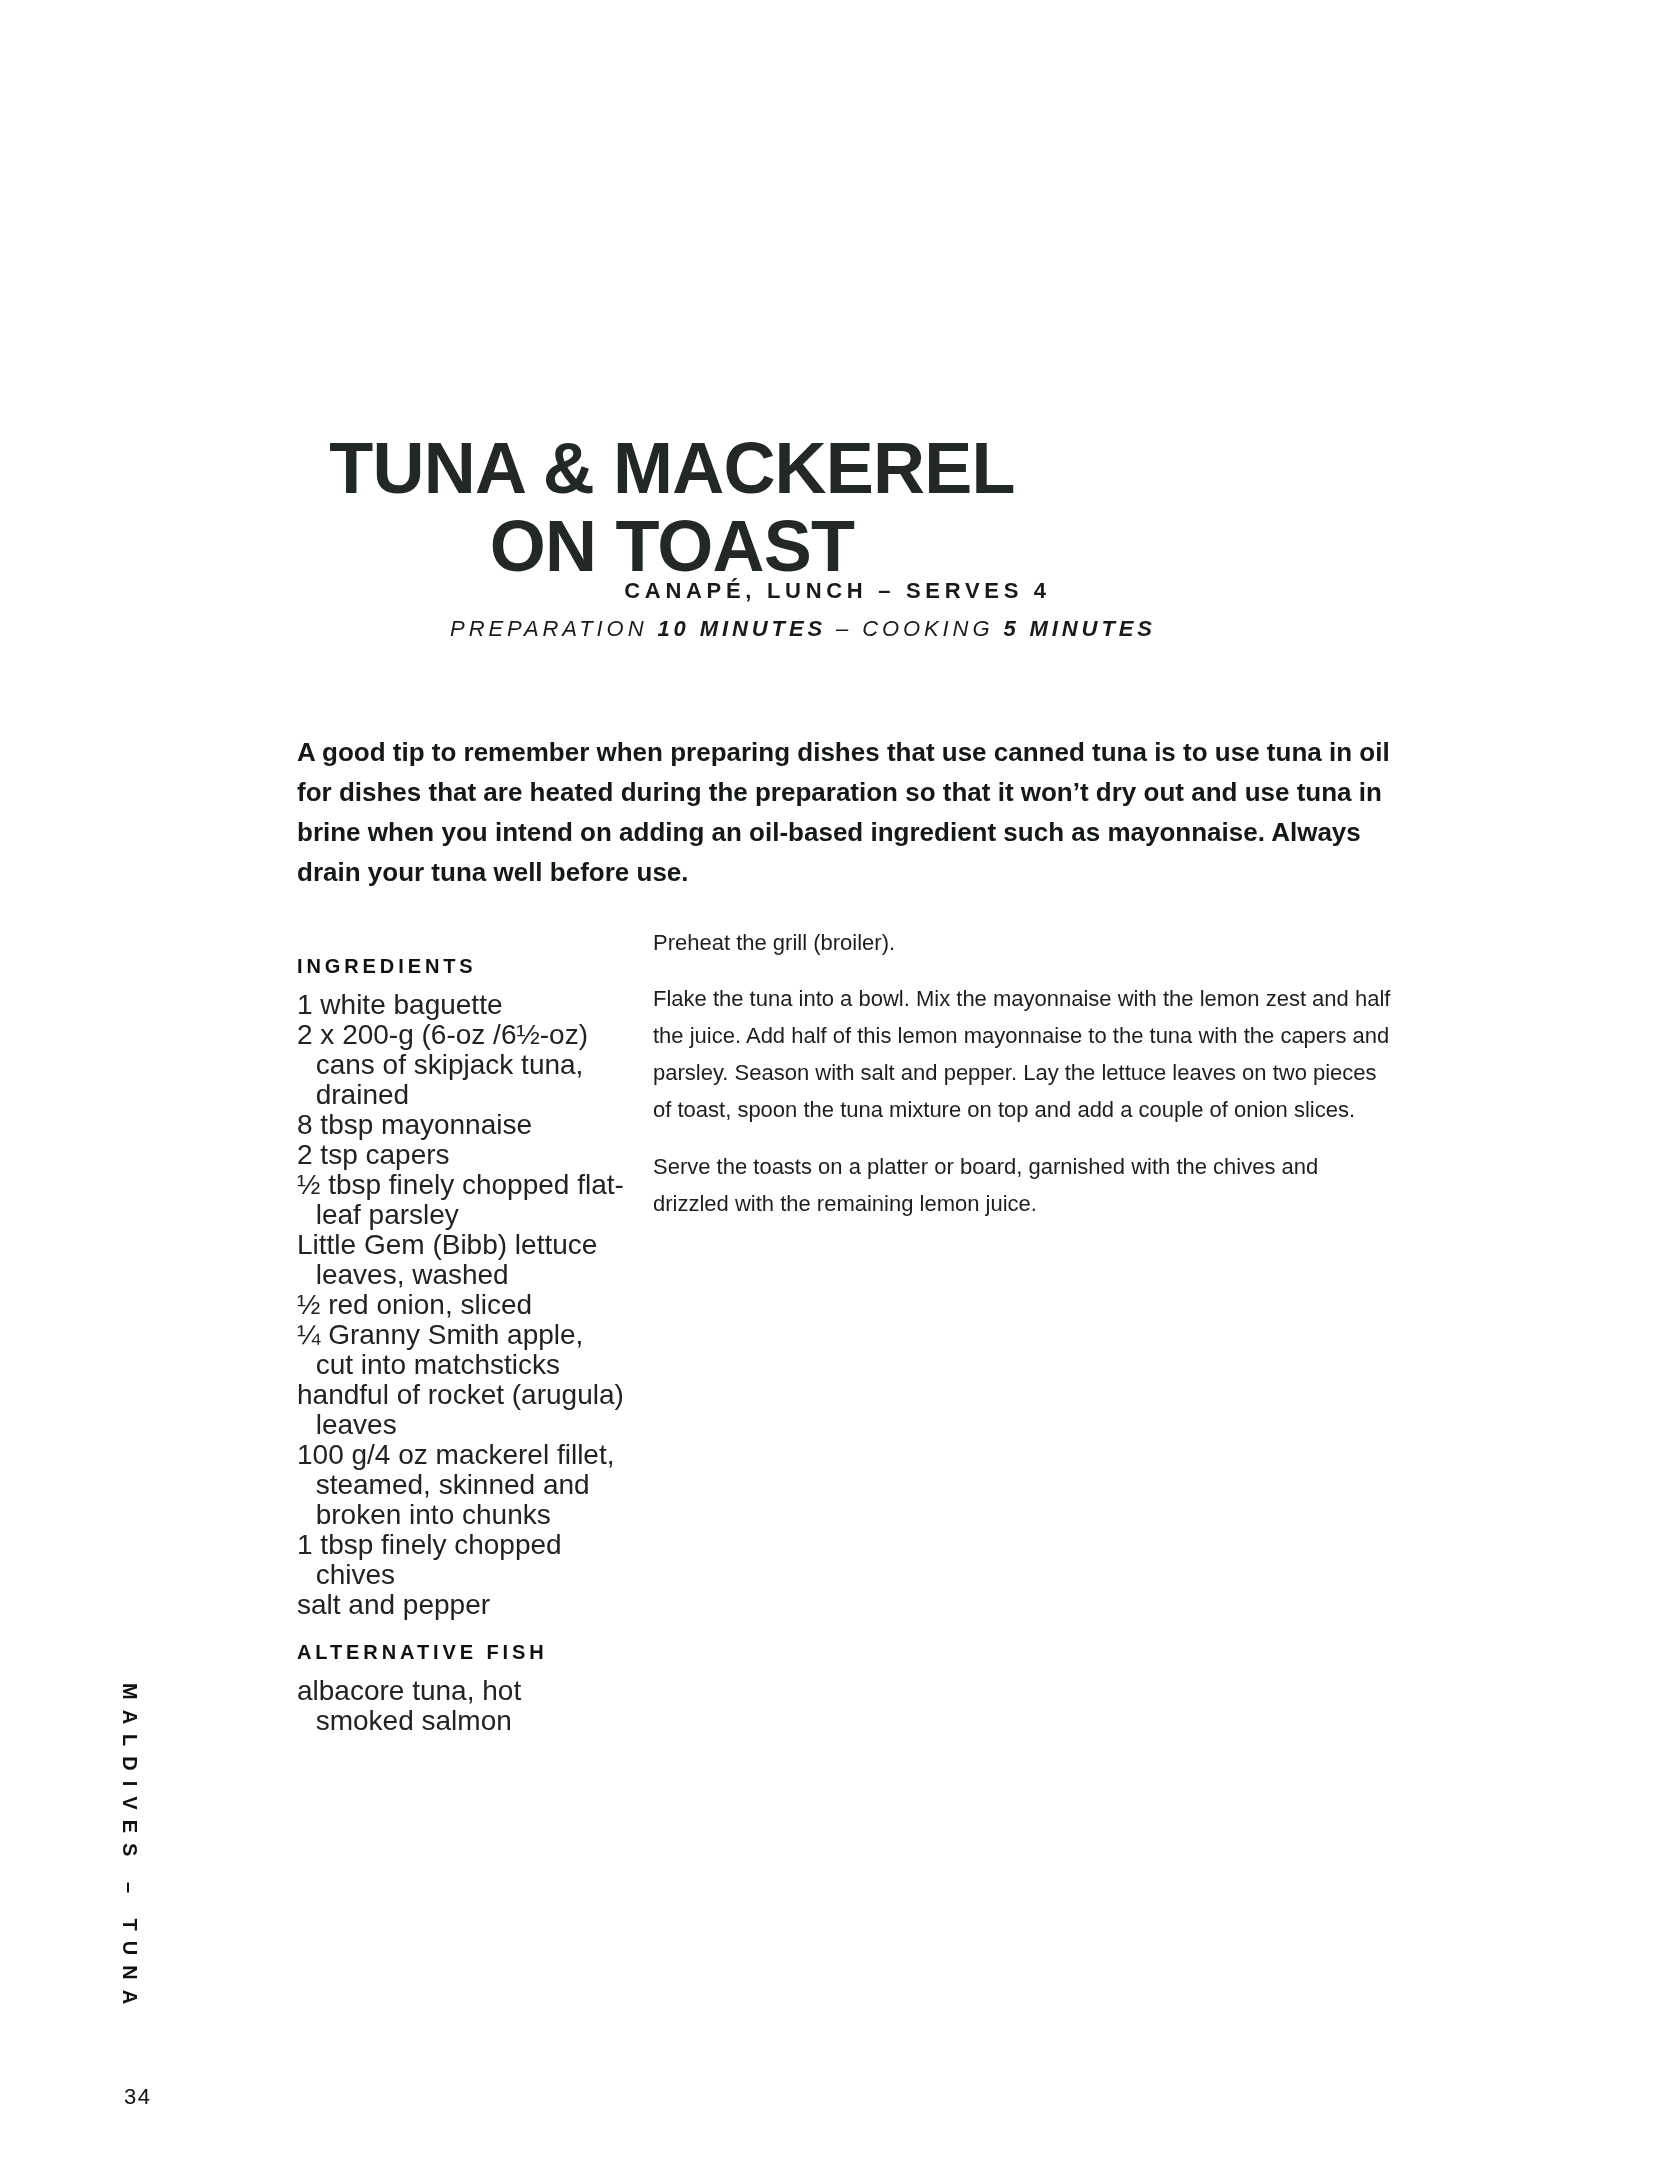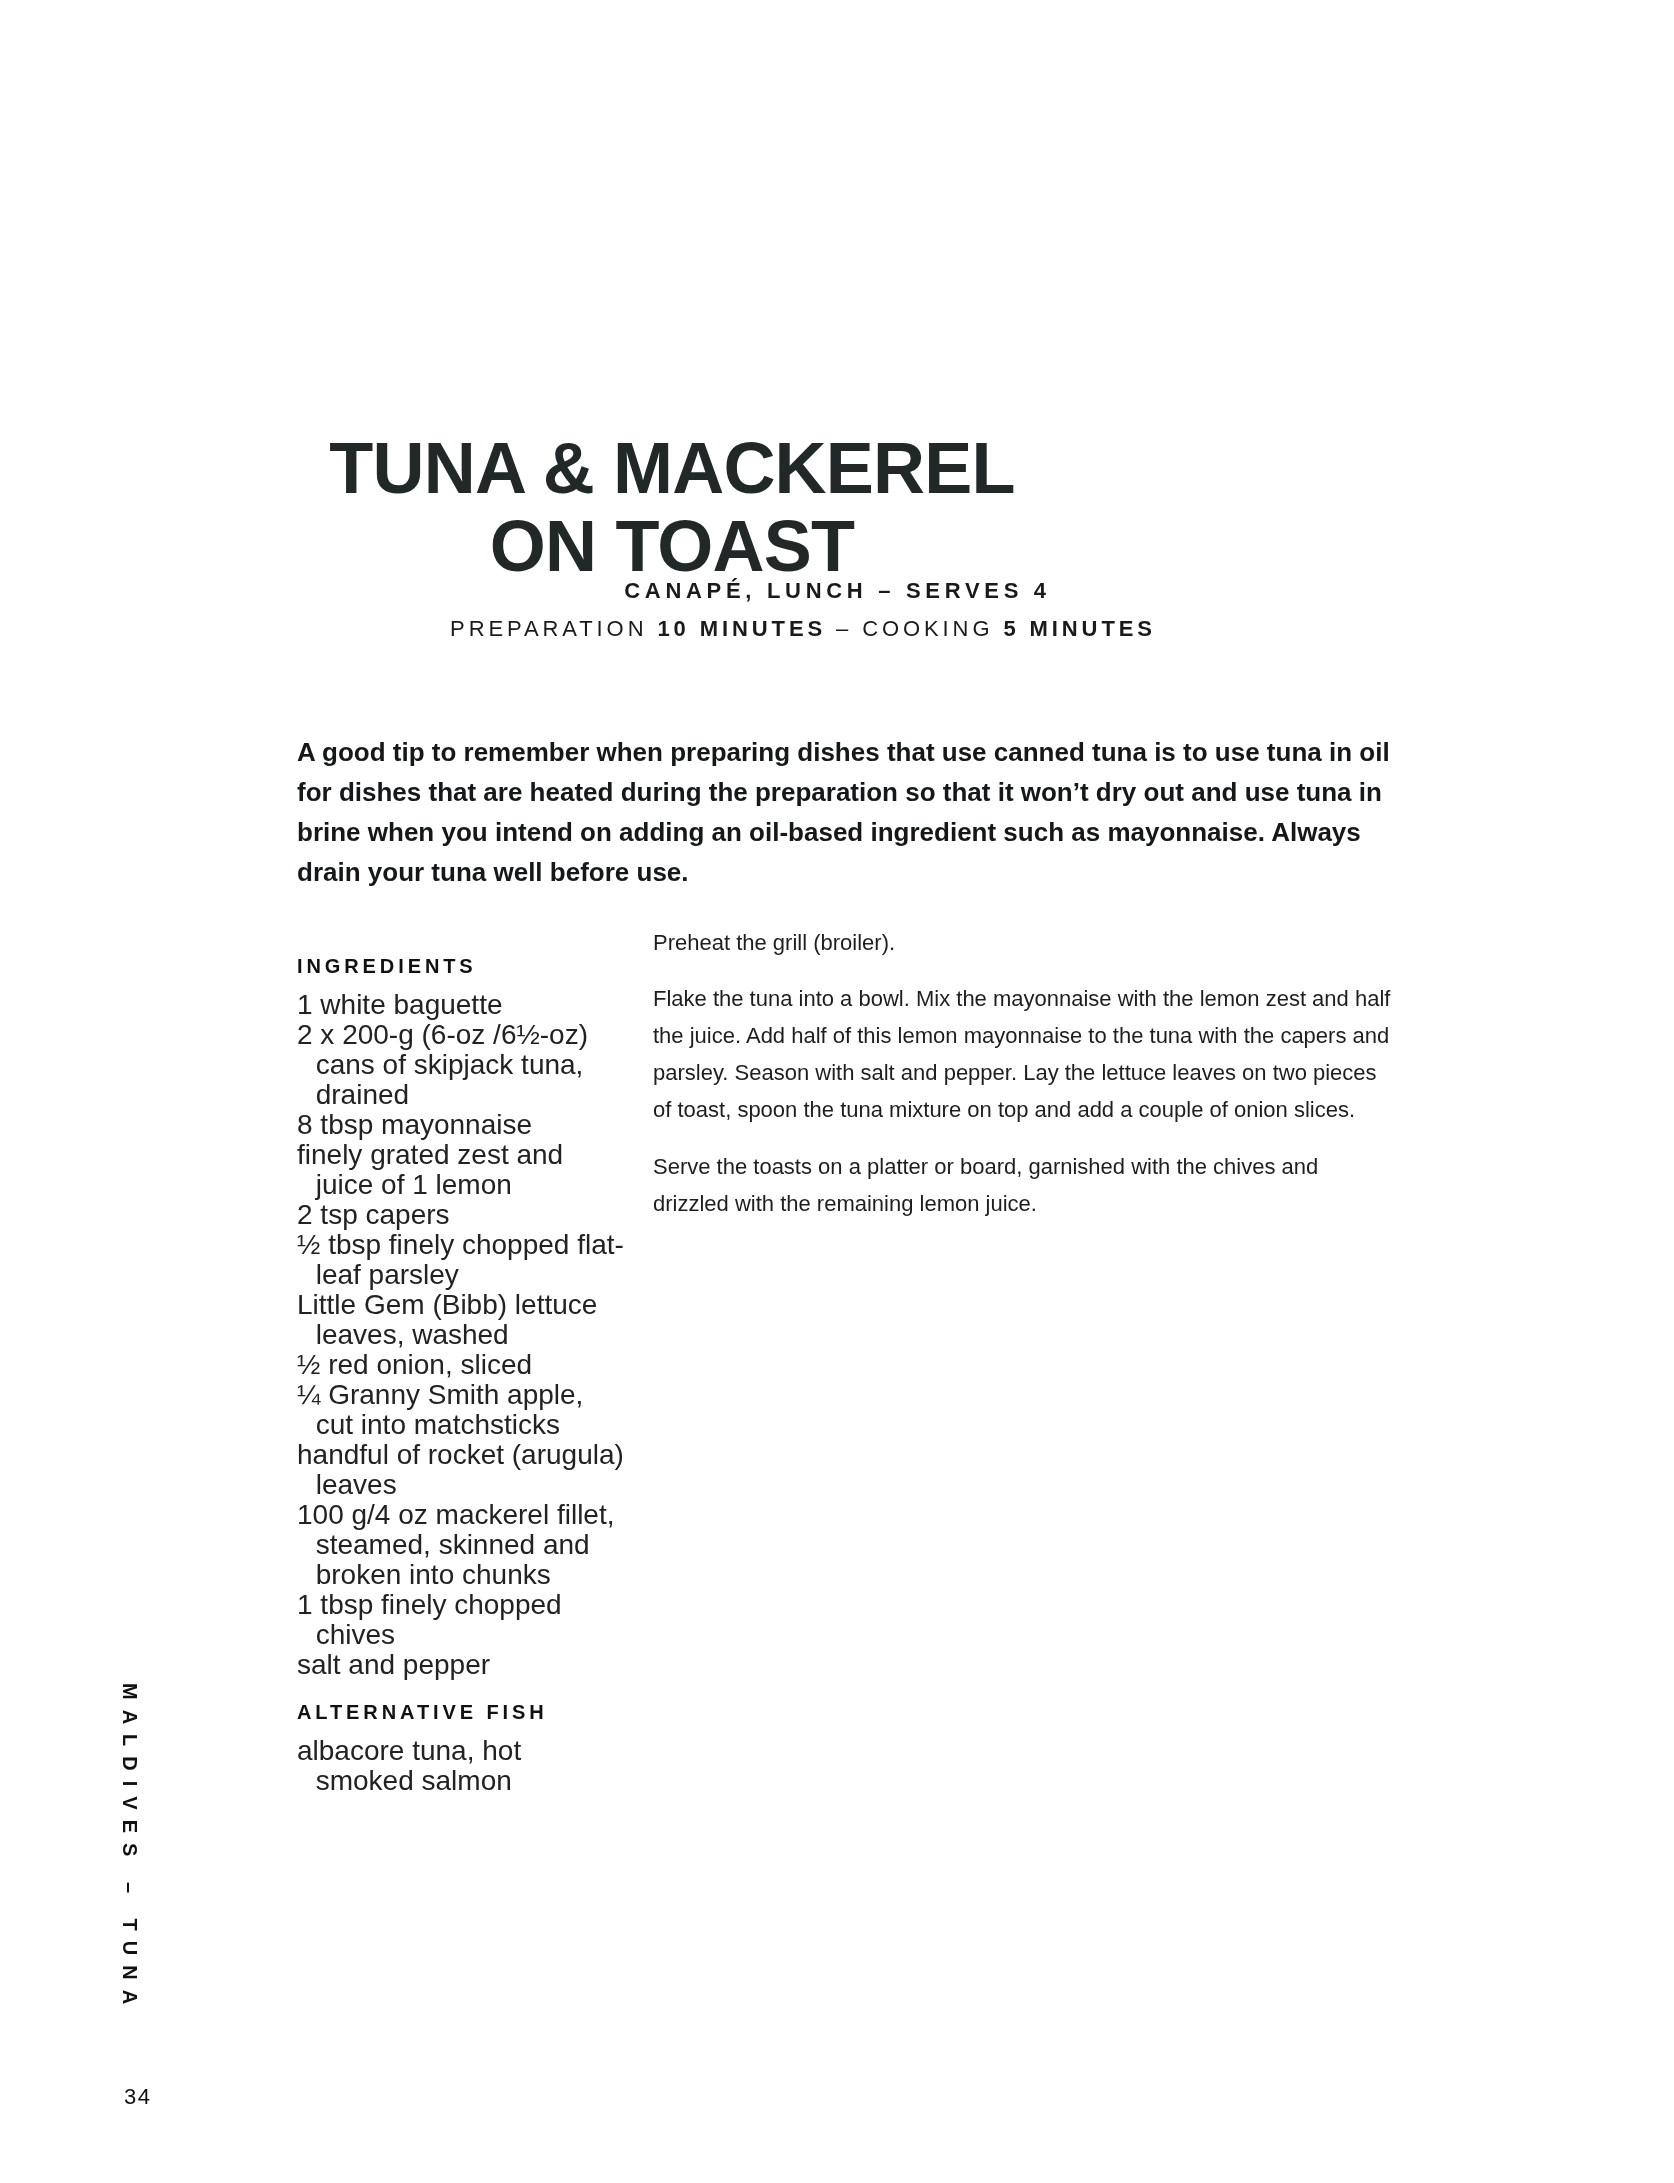--- a/index.html
+++ b/index.html
@@ -13,21 +13,21 @@
     text-align: center; font-weight: bold; font-size: 72px; line-height: 78px;
     color: #222828; letter-spacing: -0.8px;
   }
   .title span { display: block; }
   .meta1 {
     position: absolute; left: 0; width: 1675px; top: 578px; text-align: center;
     font-size: 22px; font-weight: bold; letter-spacing: 4.7px; color: #1a1a1a;
   }
   .meta2 {
     position: absolute; left: 0; width: 1606px; top: 616px; text-align: center;
-    font-size: 22px; letter-spacing: 3.9px; color: #1a1a1a;
+    font-size: 22px; letter-spacing: 3.9px; color: #1a1a1a; font-style: italic;
   }
   .meta2 b { font-weight: bold; }
   .intro {
     position: absolute; left: 297px; top: 706px; width: 1104px;
     font-size: 26px; line-height: 40px; font-weight: bold; color: #151818;
   }
   .ing-col { position: absolute; left: 297px; top: 927px; width: 327px; margin-top: 27px; }
   .sec-head {
     font-size: 20px; font-weight: bold; letter-spacing: 3.9px; color: #111;
     margin: 0 0 11px 0; line-height: 25px;
@@ -69,21 +69,20 @@
 </div>
 
 <p class="intro">A good tip to remember when preparing dishes that use canned tuna is to use tuna in oil for dishes that are heated during the preparation so that it won’t dry out and use tuna in brine when you intend on adding an oil-based ingredient such as mayonnaise. Always drain your tuna well before use.</p>
 
 <div class="ing-col">
   <div class="sec-head">INGREDIENTS</div>
   <ul class="ing-list">
     <li>1 white baguette</li>
     <li>2 x 200-g (6-oz /6½-oz) cans of skipjack tuna, drained</li>
     <li>8 tbsp mayonnaise</li>
-    <li>finely grated zest and juice of 1 lemon</li>
     <li>2 tsp capers</li>
     <li>½ tbsp finely chopped flat-leaf parsley</li>
     <li>Little Gem (Bibb) lettuce leaves, washed</li>
     <li>½ red onion, sliced</li>
     <li>¼ Granny Smith apple, cut into matchsticks</li>
     <li>handful of rocket (arugula) leaves</li>
     <li>100 g/4 oz mackerel fillet, steamed, skinned and broken into chunks</li>
     <li>1 tbsp finely chopped chives</li>
     <li>salt and pepper</li>
   </ul>

